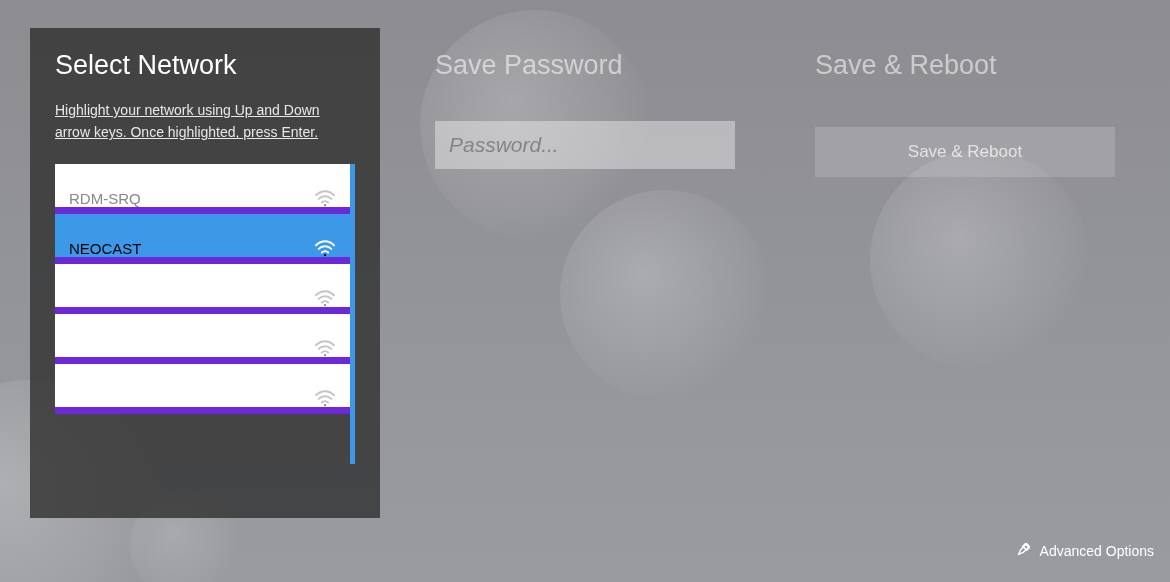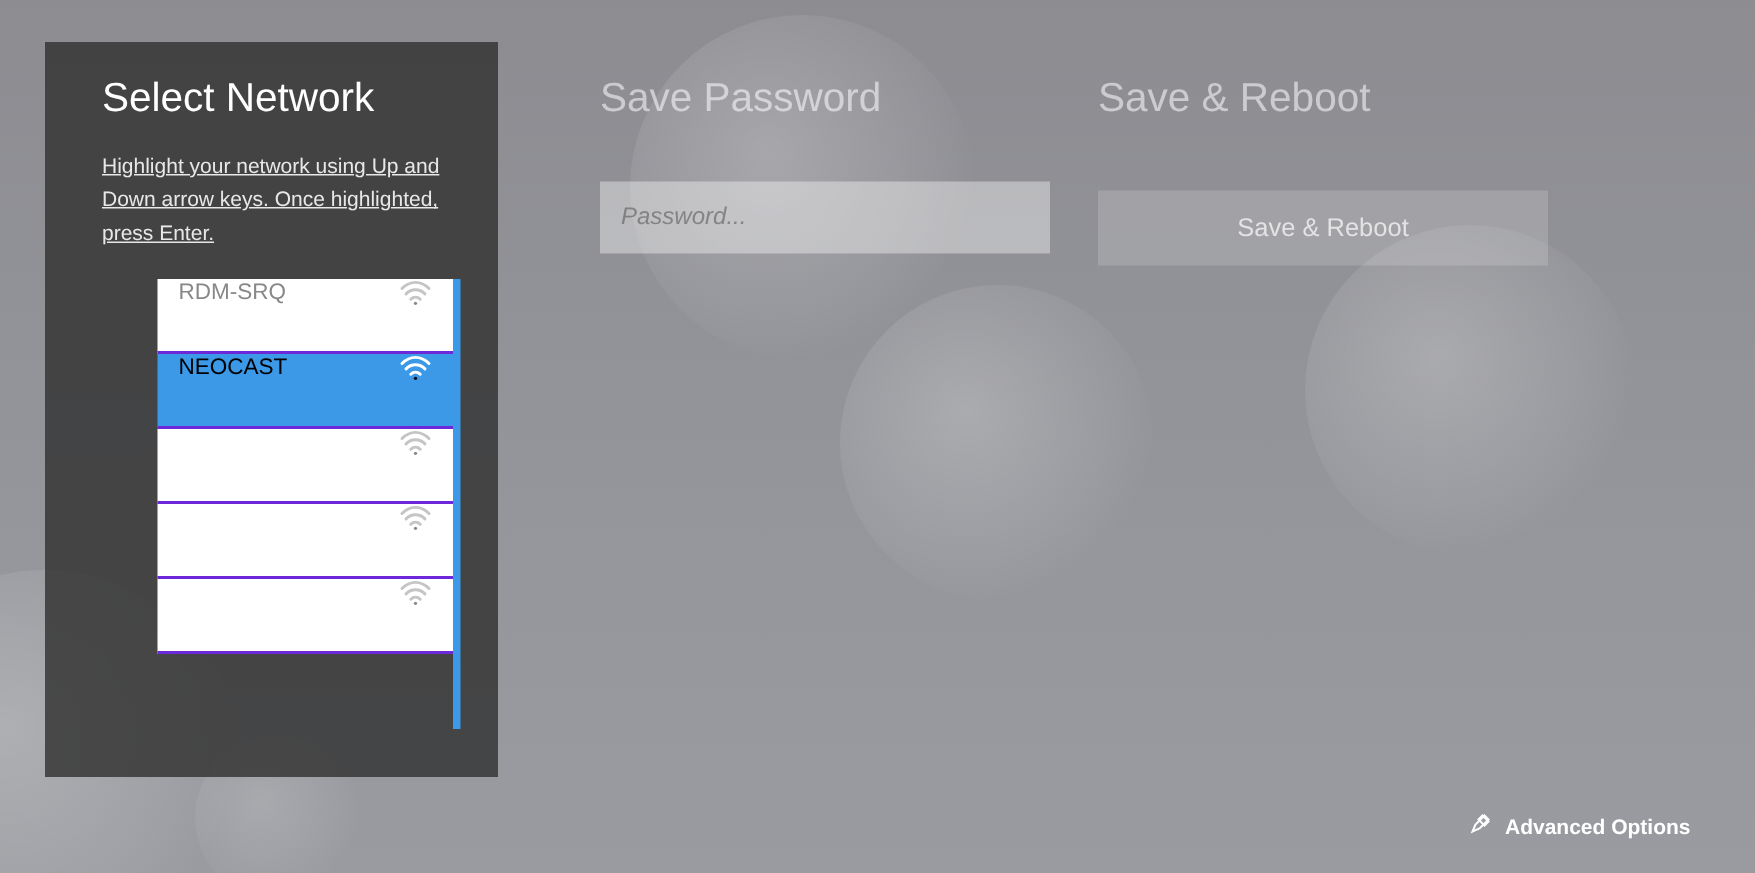--- a/index.html
+++ b/index.html
@@ -15,71 +15,70 @@
     .bg { position: absolute; inset: 0; background: linear-gradient(180deg,#8c8c91 0%, #95969b 60%, #9a9ba0 100%); }
     .blob { position: absolute; border-radius: 50%; background: radial-gradient(circle at 40% 40%, rgba(255,255,255,0.22), rgba(255,255,255,0.06) 55%, rgba(255,255,255,0) 72%); }
     .b1 { width:260px; height:260px; left:-100px; top:380px; }
     .b2 { width:230px; height:230px; left:420px; top:10px; }
     .b3 { width:210px; height:210px; left:560px; top:190px; }
     .b4 { width:220px; height:220px; left:870px; top:150px; }
     .b5 { width:110px; height:110px; left:130px; top:490px; opacity:.7 }
 
     .stage { position: relative; display:flex; gap:30px; padding:28px 30px 0 30px; }
     .panel {
-      width: 302px; height: 490px;
-      padding: 22px 25px 20px 38px;
+      width: 350px; height: 490px;
+      padding: 22px 25px 20px 25px;
       position: relative;
     }
     .panel.active { background: rgba(50,50,50,0.82); }
     .panel h2 { font-size: 27px; font-weight: 400; margin-bottom: 18px; color:#fff; }
     .panel .sub { font-size: 14px; line-height: 1.6; color:#e8e8e8; font-weight:400;text-decoration:underline; }
     .panel.inactive h2 { color: rgba(255,255,255,0.55); }
     .panel.inactive .sub { color: rgba(255,255,255,0.45); }
 
     .list {
       margin-top:20px; height:300px; overflow:hidden;
       border-right: 5px solid #3b99e8;
     }
     .net-item {
-      display:flex; align-items:flex-start; justify-content:space-between;
+      display:flex; align-items:flex-end; justify-content:space-between;
       height:50px; padding:0 14px 0 14px;
       background:#fff; color:#888;
-      border-bottom:2px solid #6d28d9;
+      border-bottom:7px solid #6d28d9;
       font-size:15px; font-weight:400;
       cursor:pointer;
-      margin-left:37px;
     }
     .net-item:first-child { border-top:none; }
     .net-item.selected { background:#3b99e8; color:#000000; }
     .net-item .wifi-icon { display:inline-flex; }
     .net-item .wifi-icon svg path { stroke:#c5c5c5; }
     .net-item.selected .wifi-icon svg path { stroke:#fff; }
 
     .pw-input {
       margin-top:22px; width:300px; height:48px;
       background: rgba(255,255,255,0.38);
       border:none; padding:0 14px;
-      font-size:16px; color:#555; font-style:italic;
+      font-size:21px; color:#555; font-style:italic;
       outline:none;
     }
     .pw-input::placeholder { color: rgba(90,90,90,0.6); font-style:italic; }
 
     .save-btn {
       display:flex; align-items:center; justify-content:center;
       margin-top:46px; width:300px; height:50px;
       background: rgba(255,255,255,0.16);
       color: rgba(255,255,255,0.7);
       font-size:17px; font-weight:400;
       border:none; cursor:pointer;
     }
 
     .footer {
-      position:absolute; right:43px; bottom:22px;
+      position:absolute; right:16px; bottom:22px;
       display:flex; align-items:center; gap:8px;
-      font-size:14px; color:#fff; font-weight:700;
+      font-size:14px; color:#fff; font-weight:400;
       cursor:pointer;
     }
     .footer svg { width:16px; height:16px; }
   </style>
 </head>
 <body>
 
 <div class="bg">
   <div class="blob b1"></div>
   <div class="blob b2"></div>

